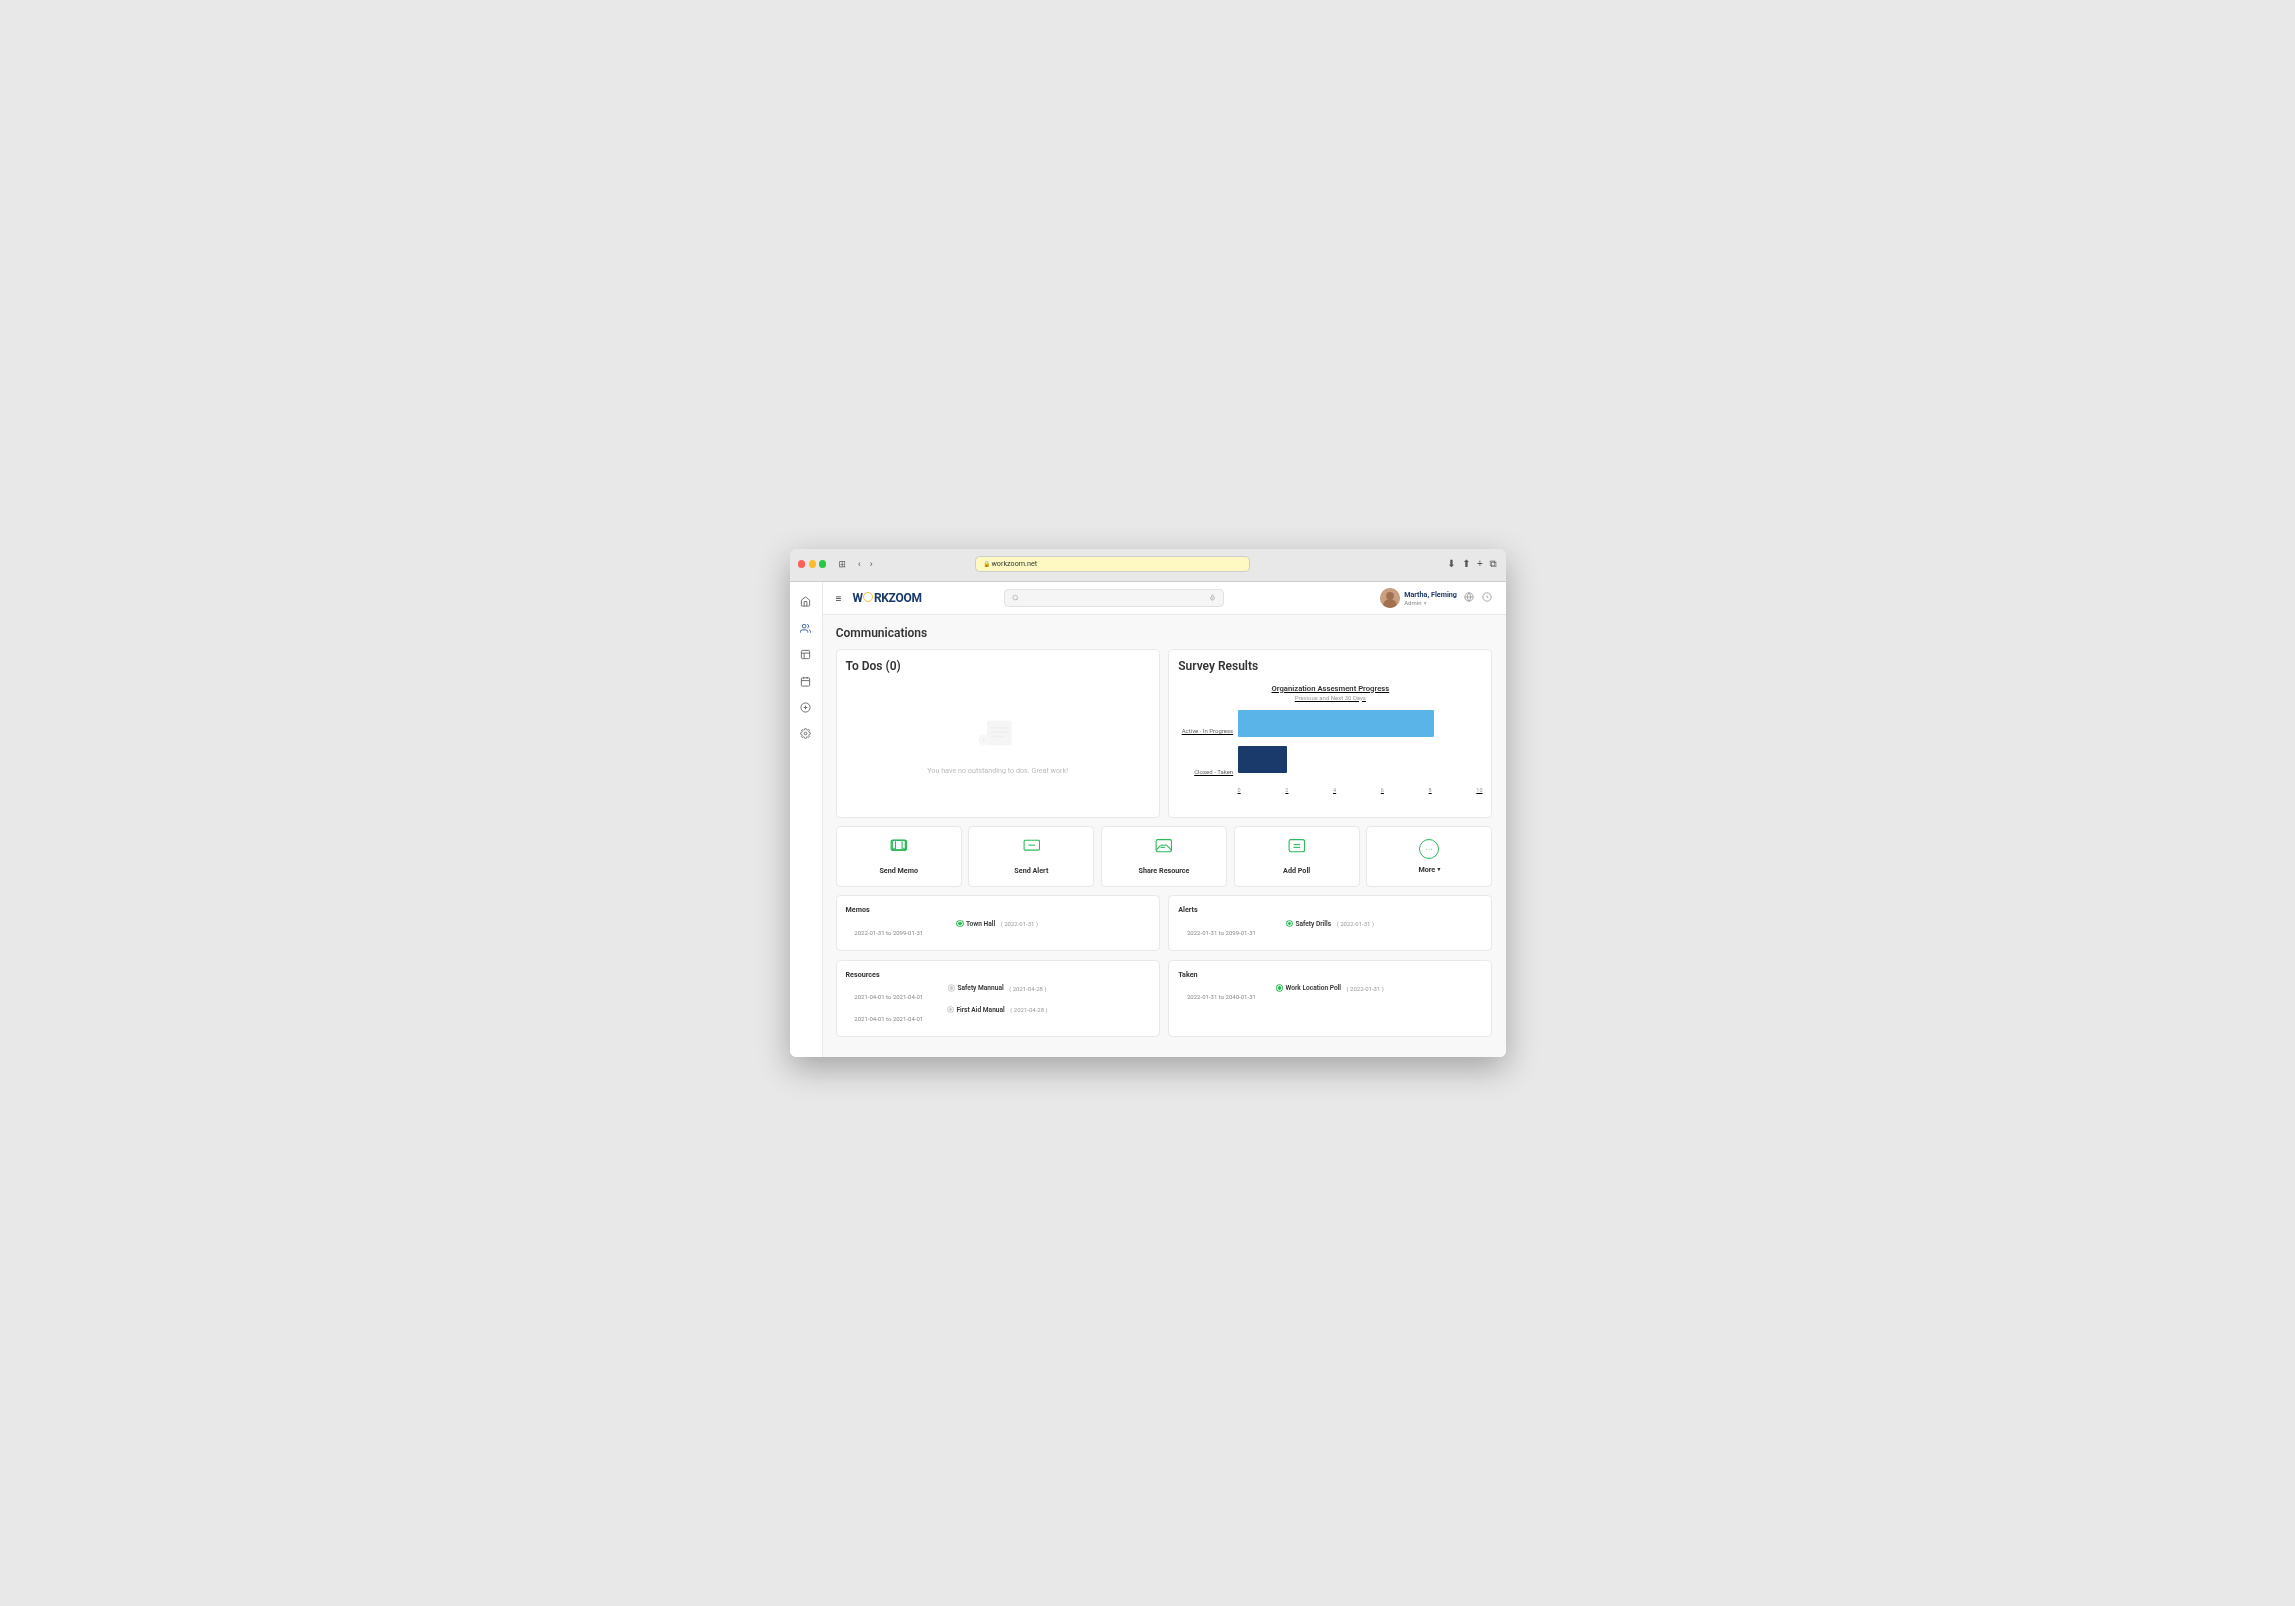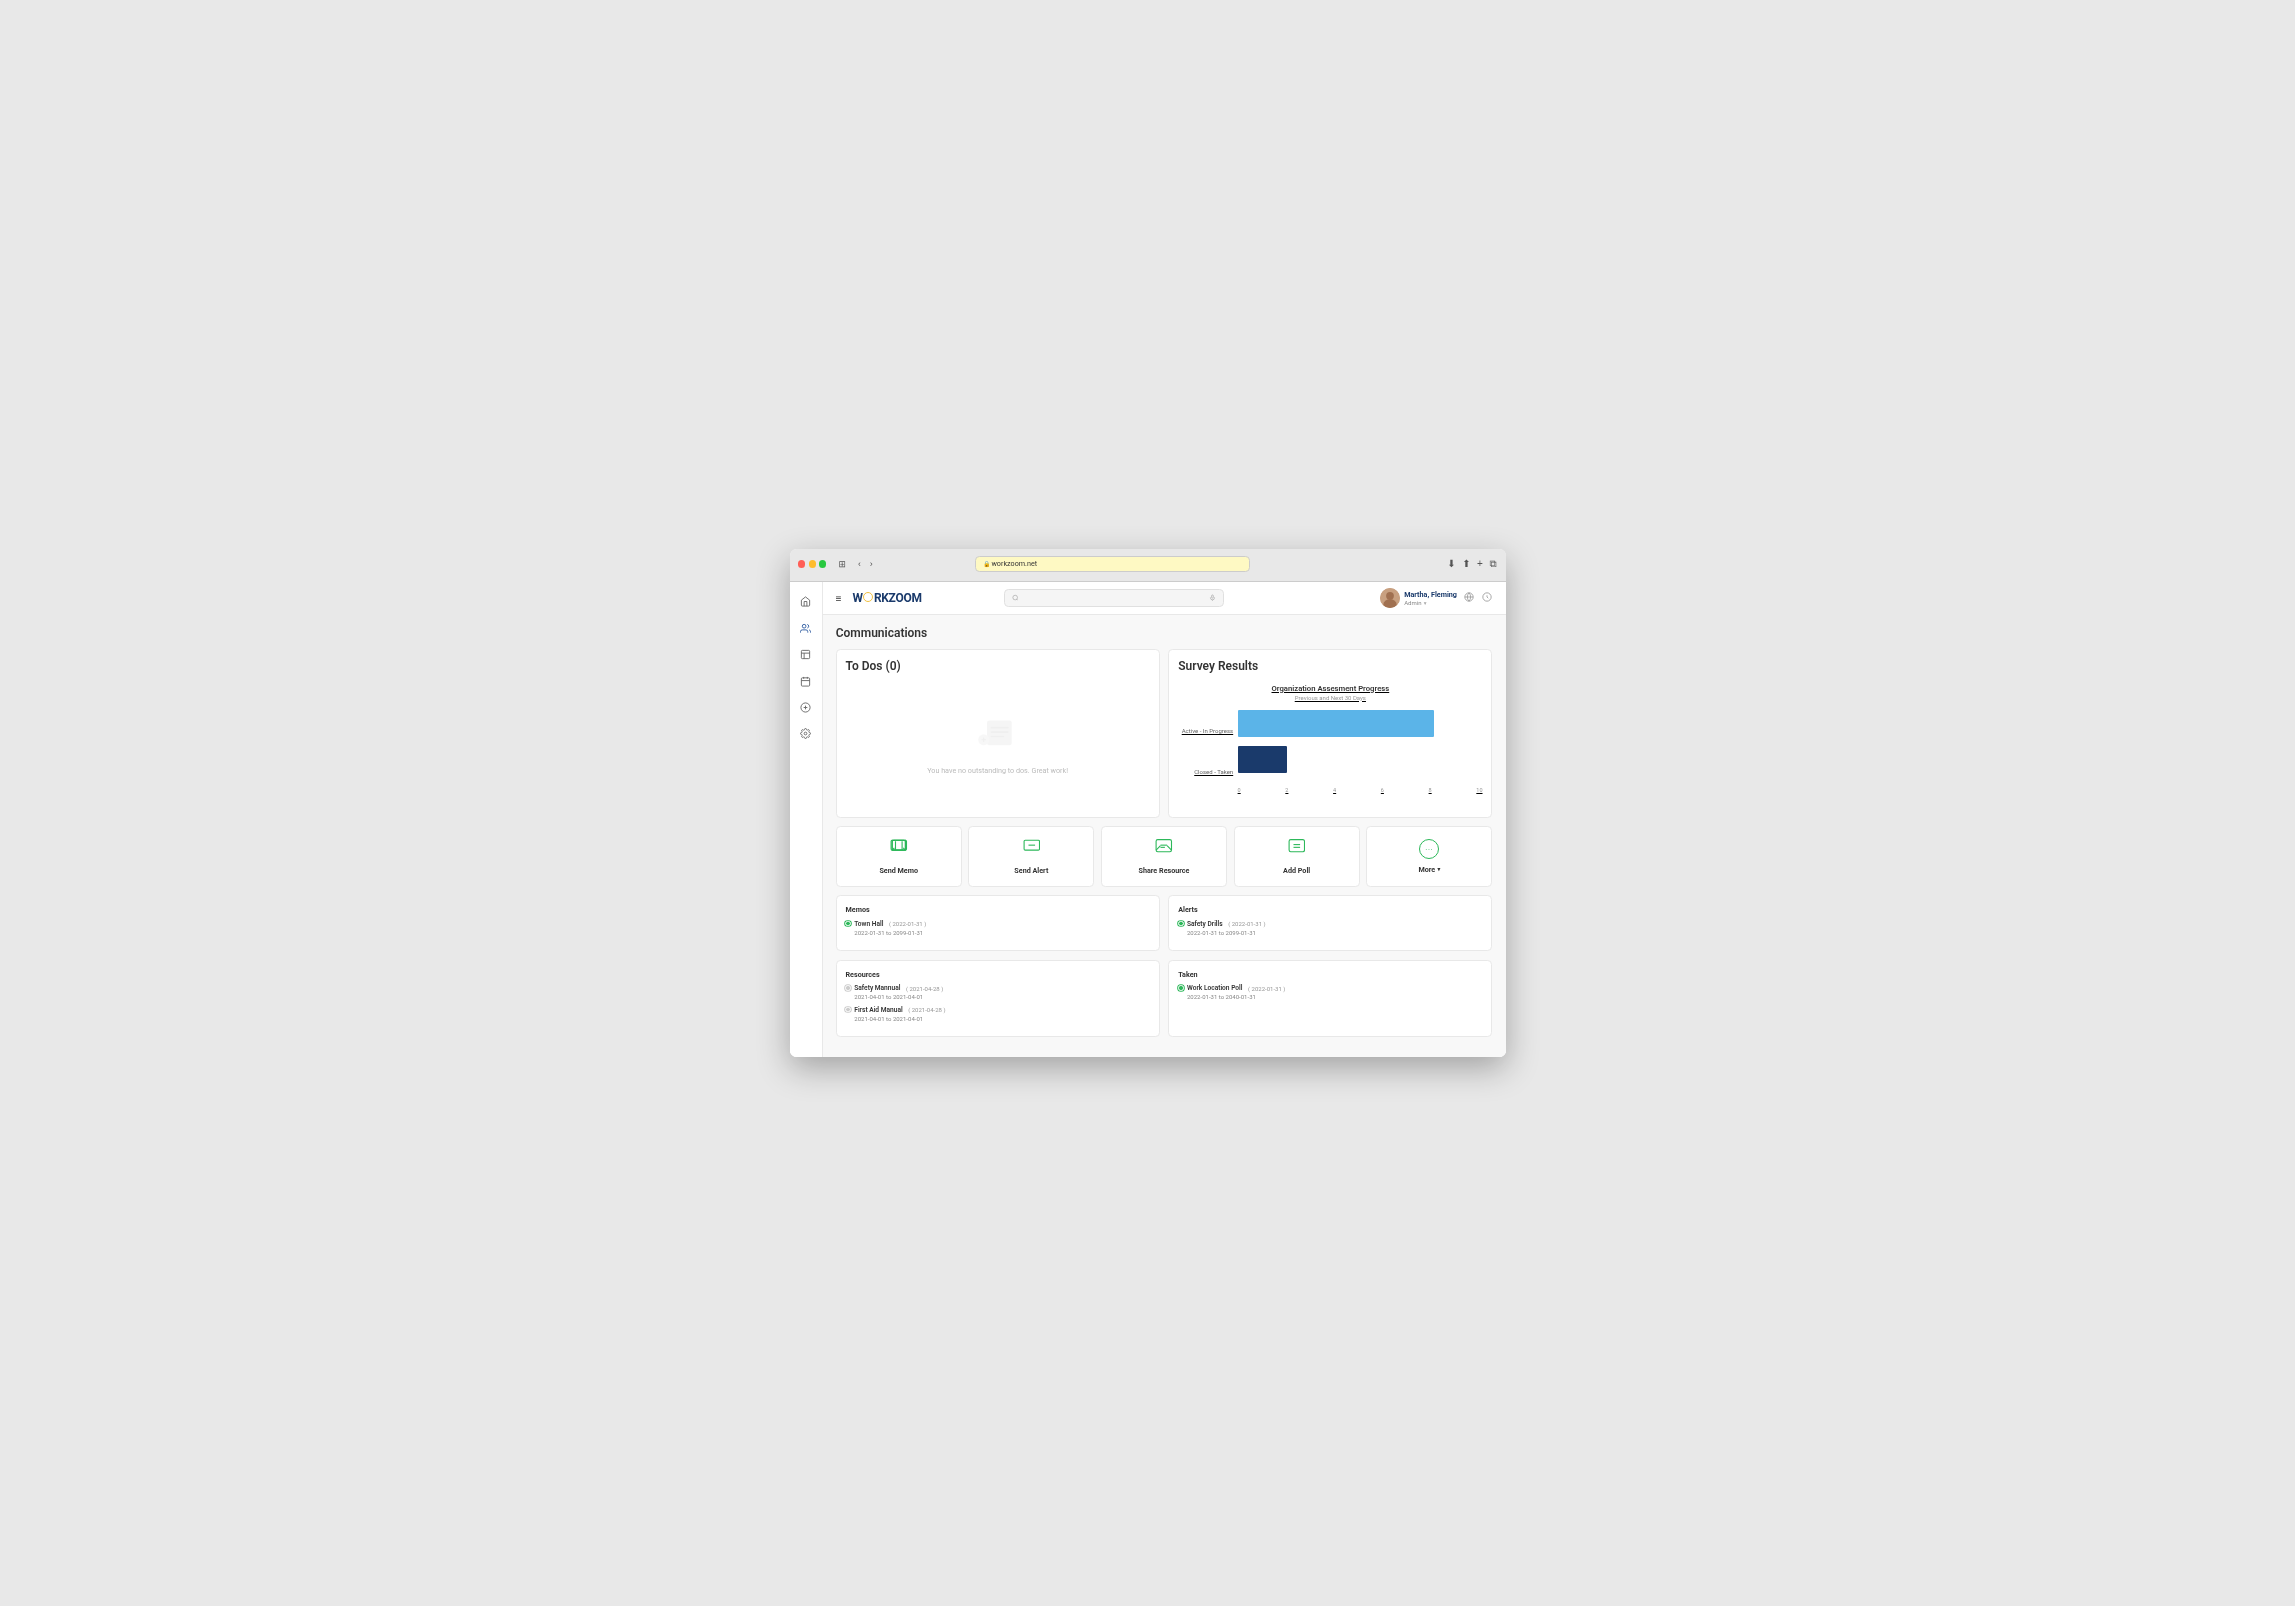--- a/index.html
+++ b/index.html
@@ -344,20 +344,21 @@
       margin-bottom: 5.5px;
     }
     .list-item-header {
       display: flex;
       align-items: center;
       gap: 3.3px;
       font-size: 6.6px;
       font-weight: 600;
       color: #333;
       margin-bottom: 1.1px;
+      justify-content: center;
     }
     .green-dot {
       width: 5.5px; height: 5.5px;
       border-radius: 50%;
       background: #2db85a;
       border: 1.1px solid white;
       box-shadow: 0 0 0 0.8px #2db85a;
       flex-shrink: 0;
     }
     .gray-dot {

